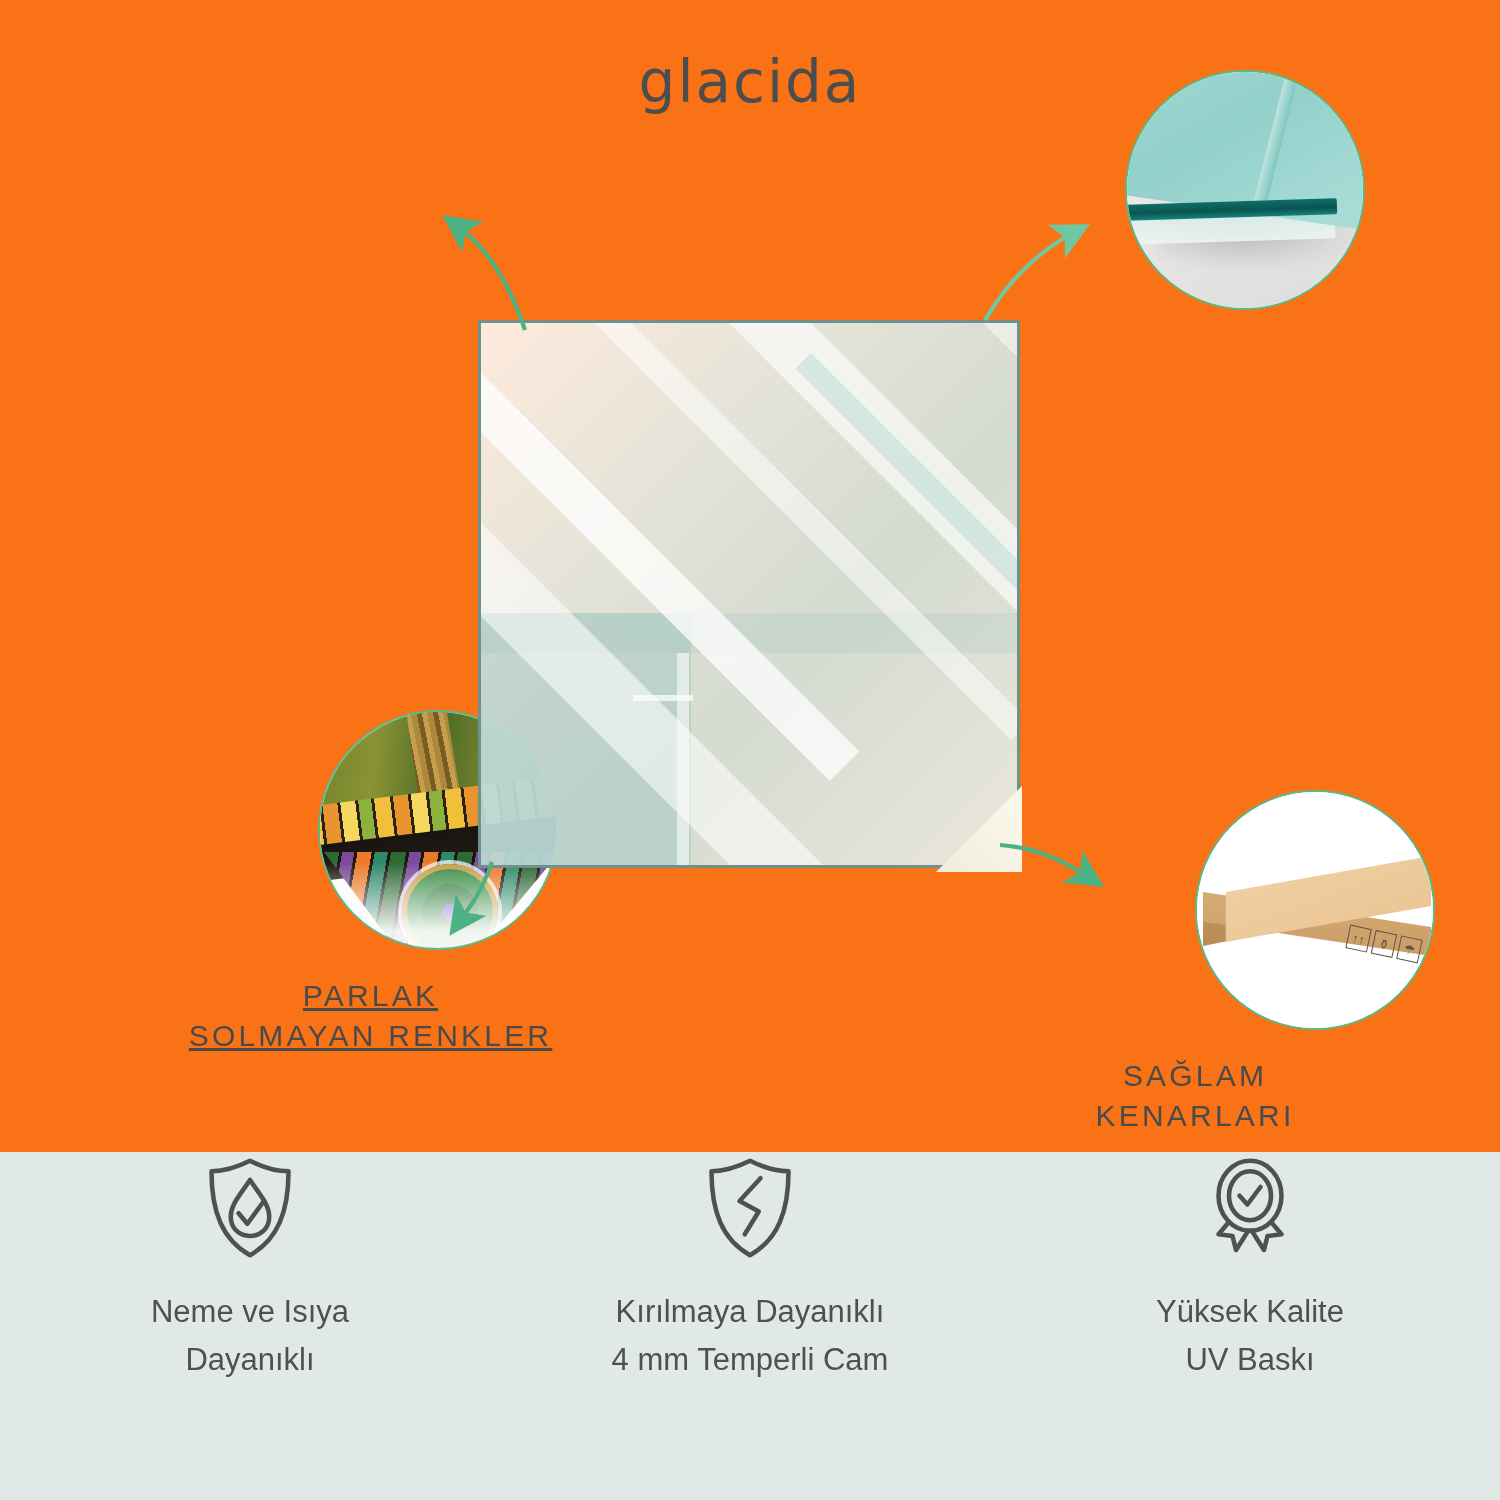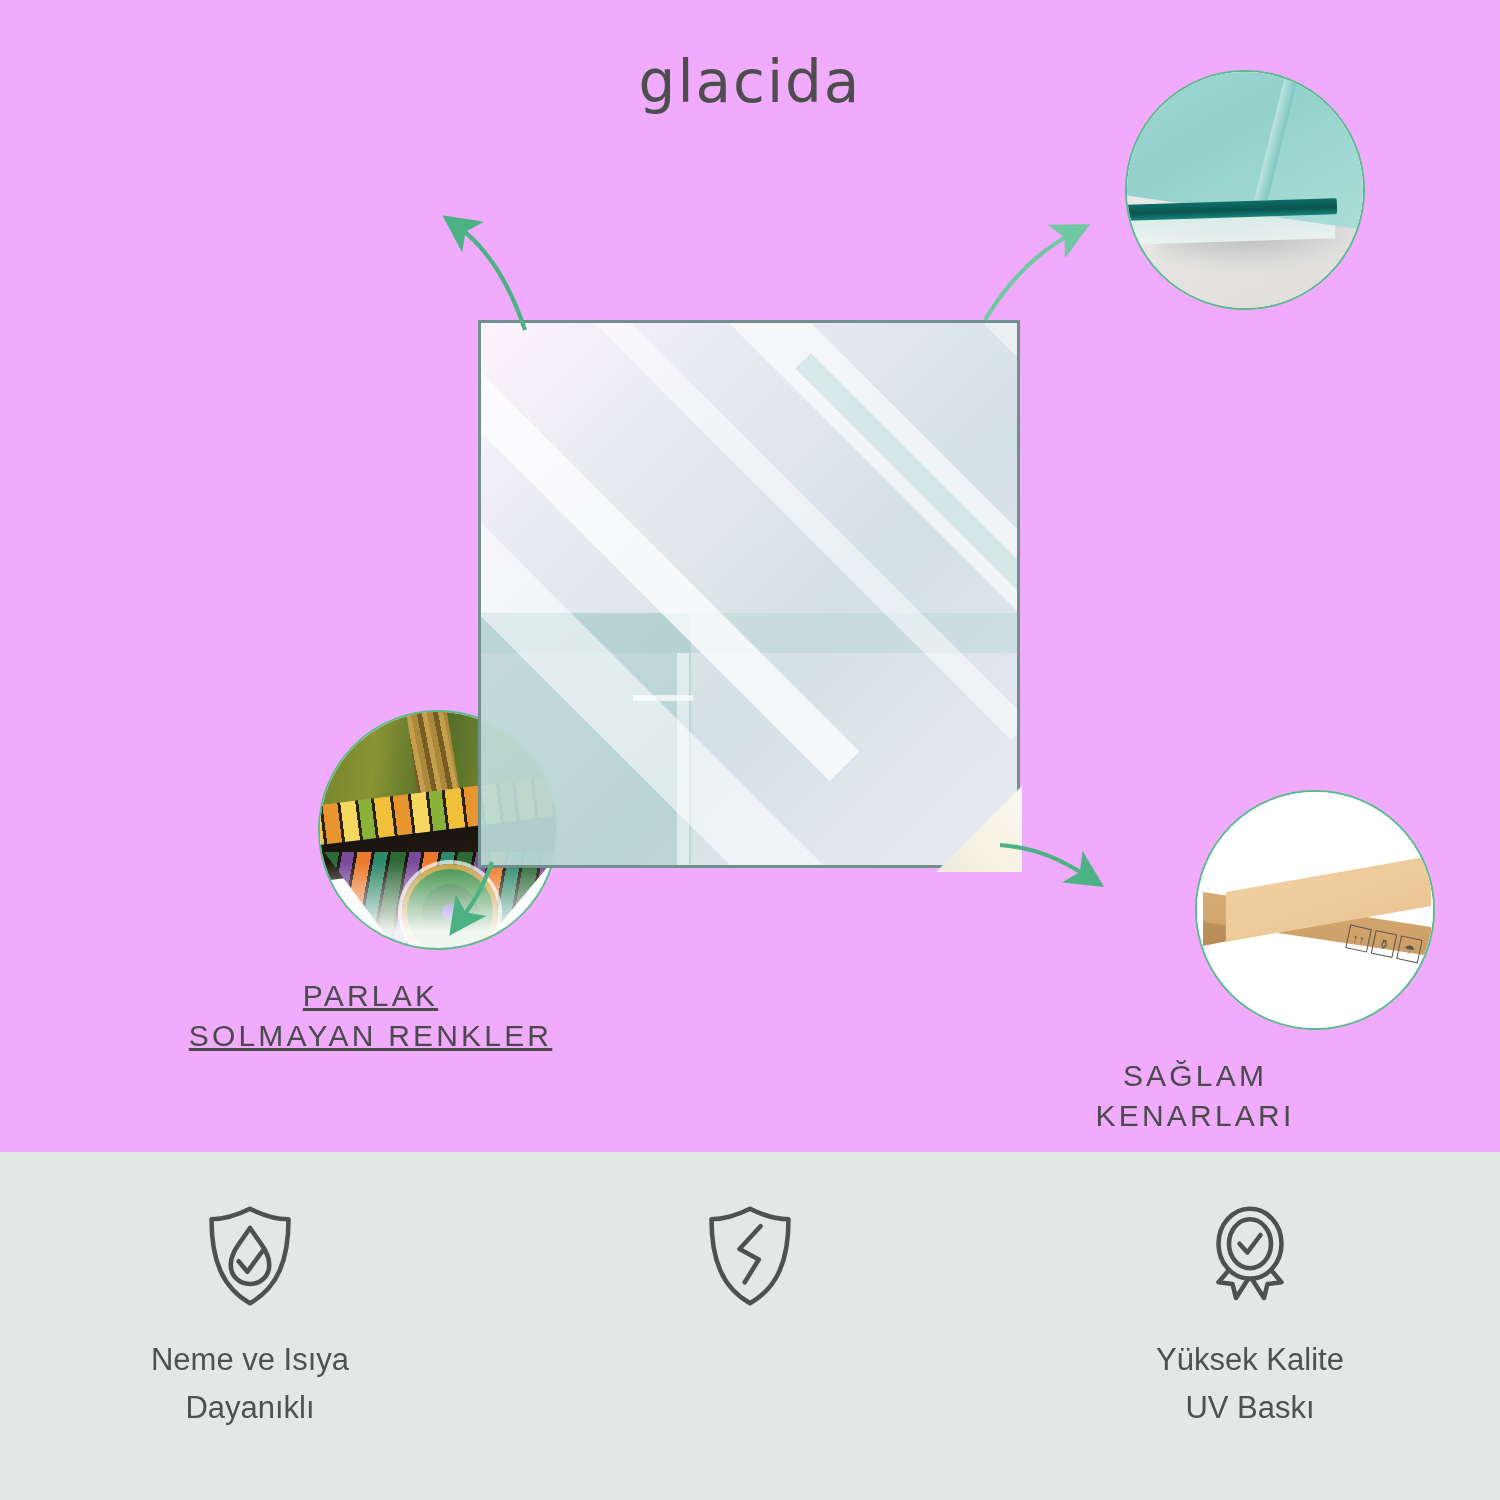--- a/index.html
+++ b/index.html
@@ -12,21 +12,21 @@
     height: 1500px;
     font-family: "Liberation Sans", sans-serif;
     overflow: hidden;
     position: relative;
   }
 
   #page {
     position: relative;
     width: 1500px;
     height: 1500px;
-    background: #f0abfc;
+    background: #f97316;
   }
 
   
   .brand {
     position: absolute;
     top: 48px;
     left: 0;
     width: 1500px;
     text-align: center;
     font-size: 58px;
@@ -335,21 +335,20 @@
     position: absolute;
     left: 0;
     top: 1152px;
     width: 1500px;
     height: 348px;
     background: #e1e9e7;
     display: flex;
   }
   .benefit {
     flex: 1 1 0;
-    padding-top: 48px;
     display: flex;
     flex-direction: column;
     align-items: center;
   }
   .benefit-icon {
     width: 112px;
     height: 112px;
     color: #4d5250;
   }
   .benefit-text {
@@ -462,20 +461,22 @@
       </svg>
       <div class="benefit-text">Neme ve Isıya
 Dayanıklı</div>
     </div>
 
     <div class="benefit">
       <svg class="benefit-icon" viewBox="0 0 64 64" fill="none" stroke="currentColor" stroke-width="2.6" stroke-linecap="round" stroke-linejoin="round">
         <path d="M32 5 C22 10 14 11 10 11 C10 34 16 50 32 59 C48 50 54 34 54 11 C50 11 42 10 32 5 Z"></path>
         <path d="M38 15 L26 28 L37 34 L29 47"></path>
       </svg>
+      <div class="benefit-text">Kırılmaya Dayanıklı
+4 mm Temperli Cam</div>
     </div>
 
     <div class="benefit">
       <svg class="benefit-icon" viewBox="0 0 64 64" fill="none" stroke="currentColor" stroke-width="2.6" stroke-linecap="round" stroke-linejoin="round">
         <ellipse cx="32" cy="25" rx="18" ry="20"></ellipse>
         <ellipse cx="32" cy="25" rx="12" ry="14"></ellipse>
         <path d="M26 25 L30.5 30 L38 20"></path>
         <path d="M20 40 L14 47 L22 48 L24 56 L31 45"></path>
         <path d="M44 40 L50 47 L42 48 L40 56 L33 45"></path>
       </svg>

